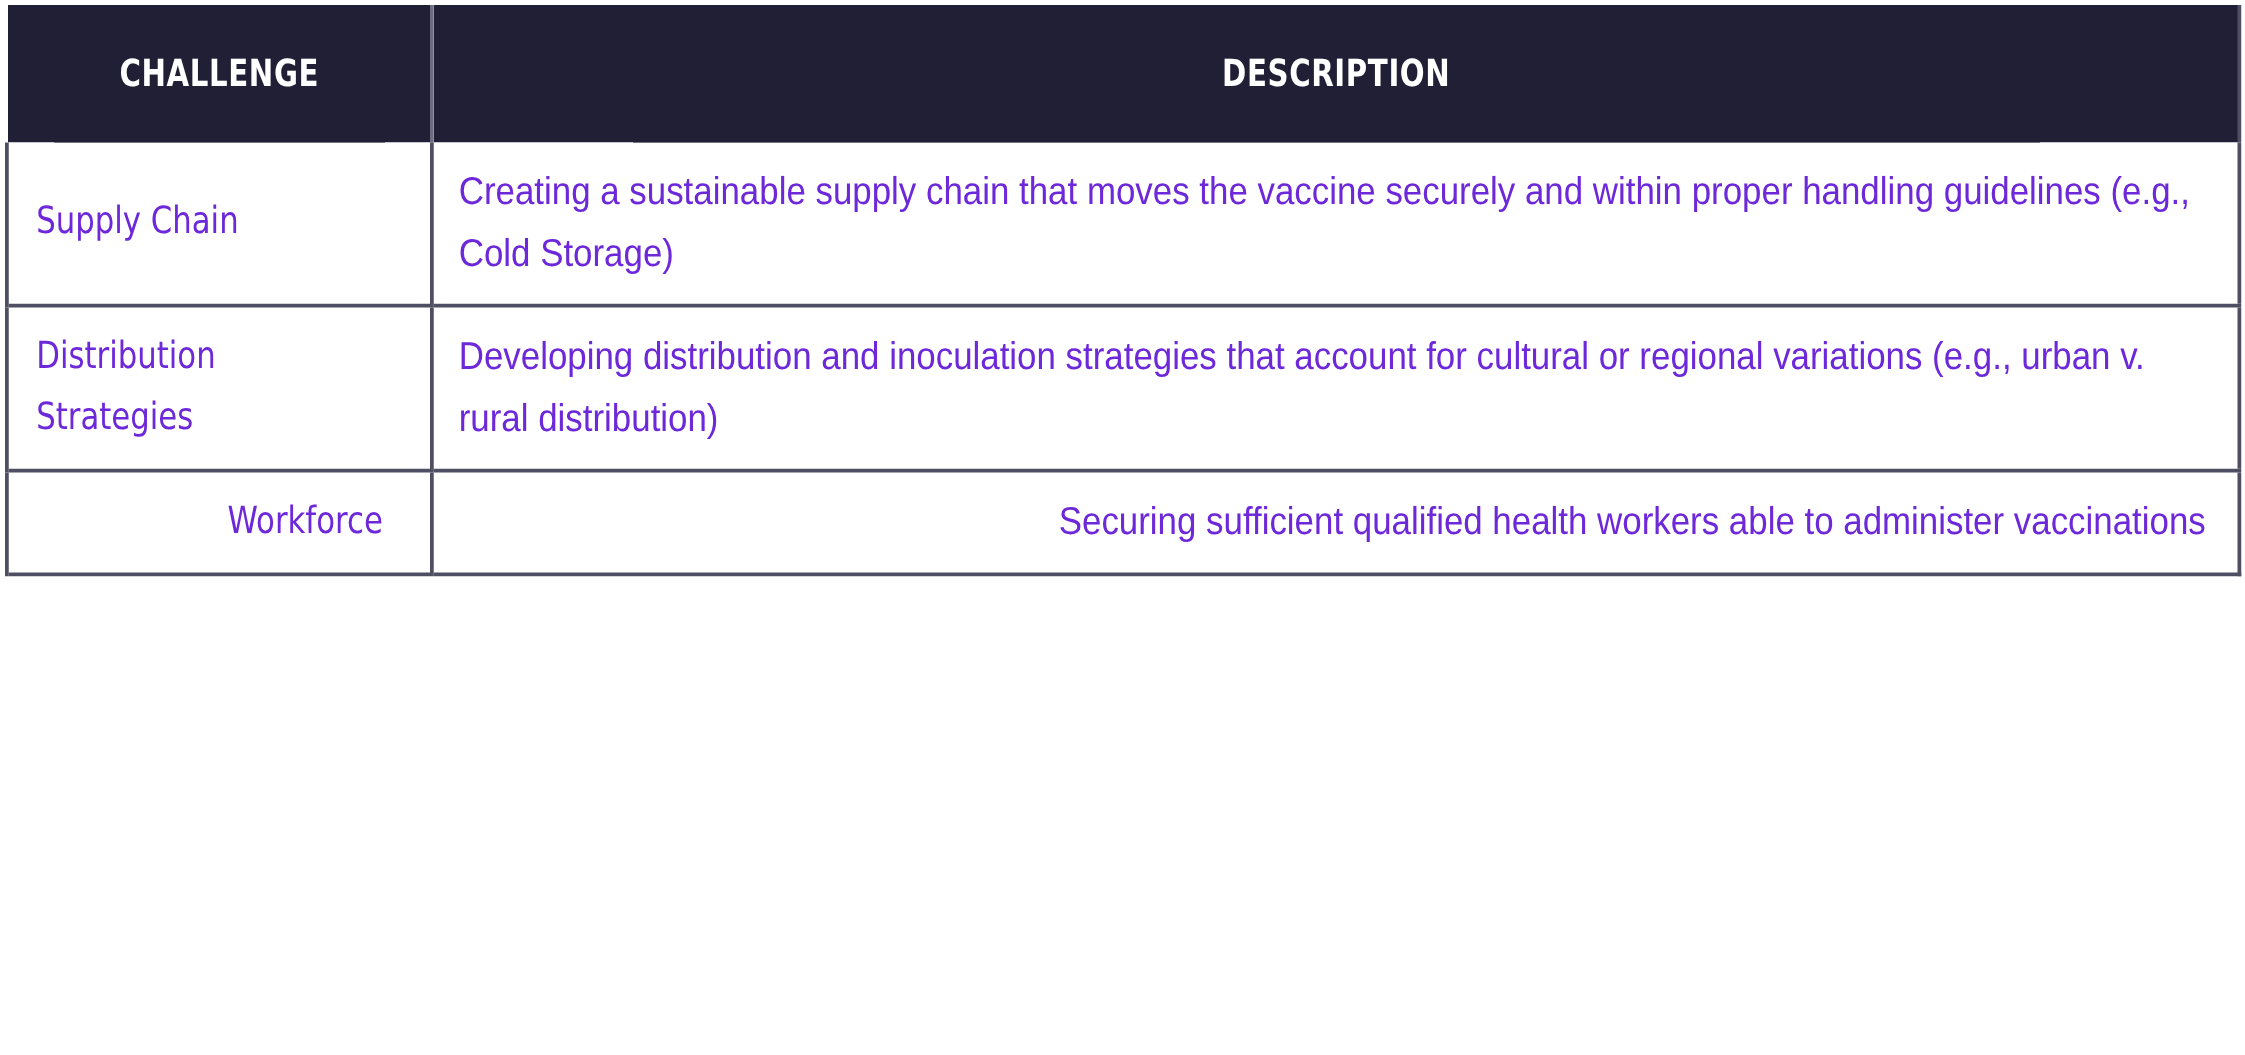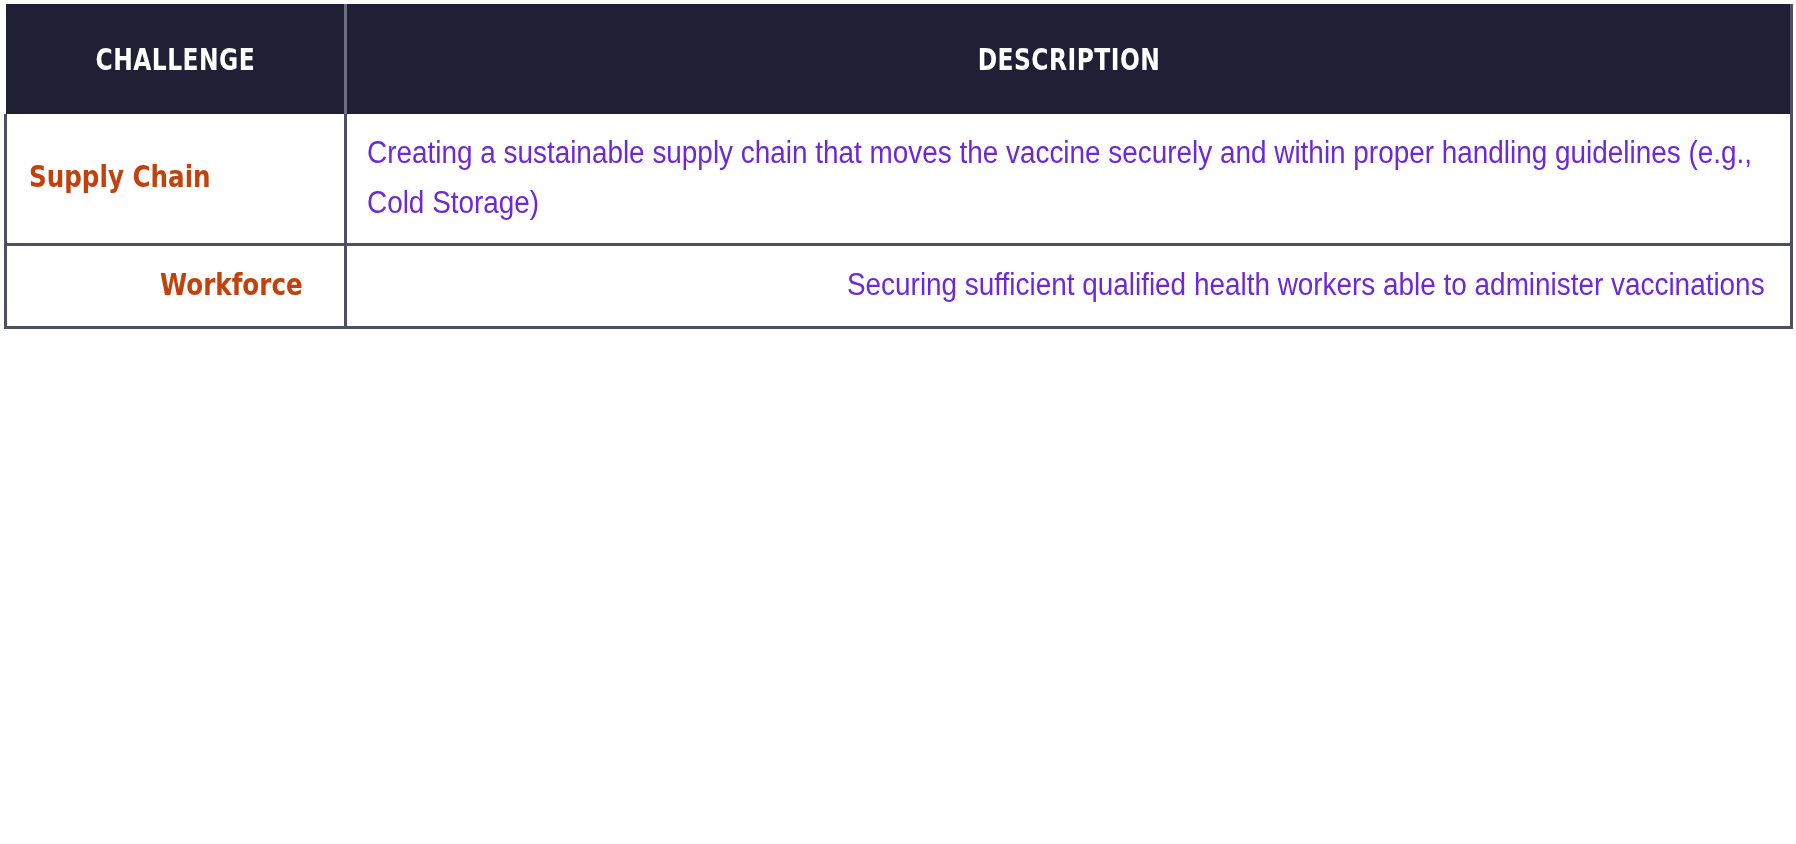--- a/index.html
+++ b/index.html
@@ -59,23 +59,23 @@
 
   tbody td {
     vertical-align: middle;
     background: #ffffff;
     padding: 14px 0 16px 0;
   }
 
   td.cell-challenge {
     border-right: 3px solid #4f4f63;
     border-left: 3px solid #4f4f63;
-    color: #c2410c;
+    color: #6d28d9;
     font-family: "DejaVu Sans", sans-serif;
-    font-weight: bold;
+    font-weight: normal;
     font-size: 30px;
     line-height: 1.62;
     padding-left: 22px;
     padding-right: 10px;
     transform-origin: left center;
   }
 
   td.cell-challenge .ctext {
     display: inline-block;
     transform: scaleX(0.82);
@@ -121,19 +121,23 @@
       <tr>
         <th class="th-challenge">CHALLENGE</th>
         <th class="th-description">DESCRIPTION</th>
       </tr>
     </thead>
     <tbody>
       <tr class="row-0">
         <td class="cell-challenge"><span class="ctext">Supply Chain</span></td>
         <td class="cell-description"><span class="dtext">Creating a sustainable supply chain that moves the vaccine securely and within proper handling guidelines (e.g., Cold Storage)</span></td>
       </tr>
+      <tr class="row-1">
+        <td class="cell-challenge"><span class="ctext">Distribution Strategies</span></td>
+        <td class="cell-description"><span class="dtext">Developing distribution and inoculation strategies that account for cultural or regional variations (e.g., urban v. rural distribution)</span></td>
+      </tr>
       <tr class="row-2">
         <td class="cell-challenge"><span class="ctext">Workforce</span></td>
         <td class="cell-description"><span class="dtext">Securing sufficient qualified health workers able to administer vaccinations</span></td>
       </tr>
     </tbody>
   </table>
 </div>
 
 </body></html>

